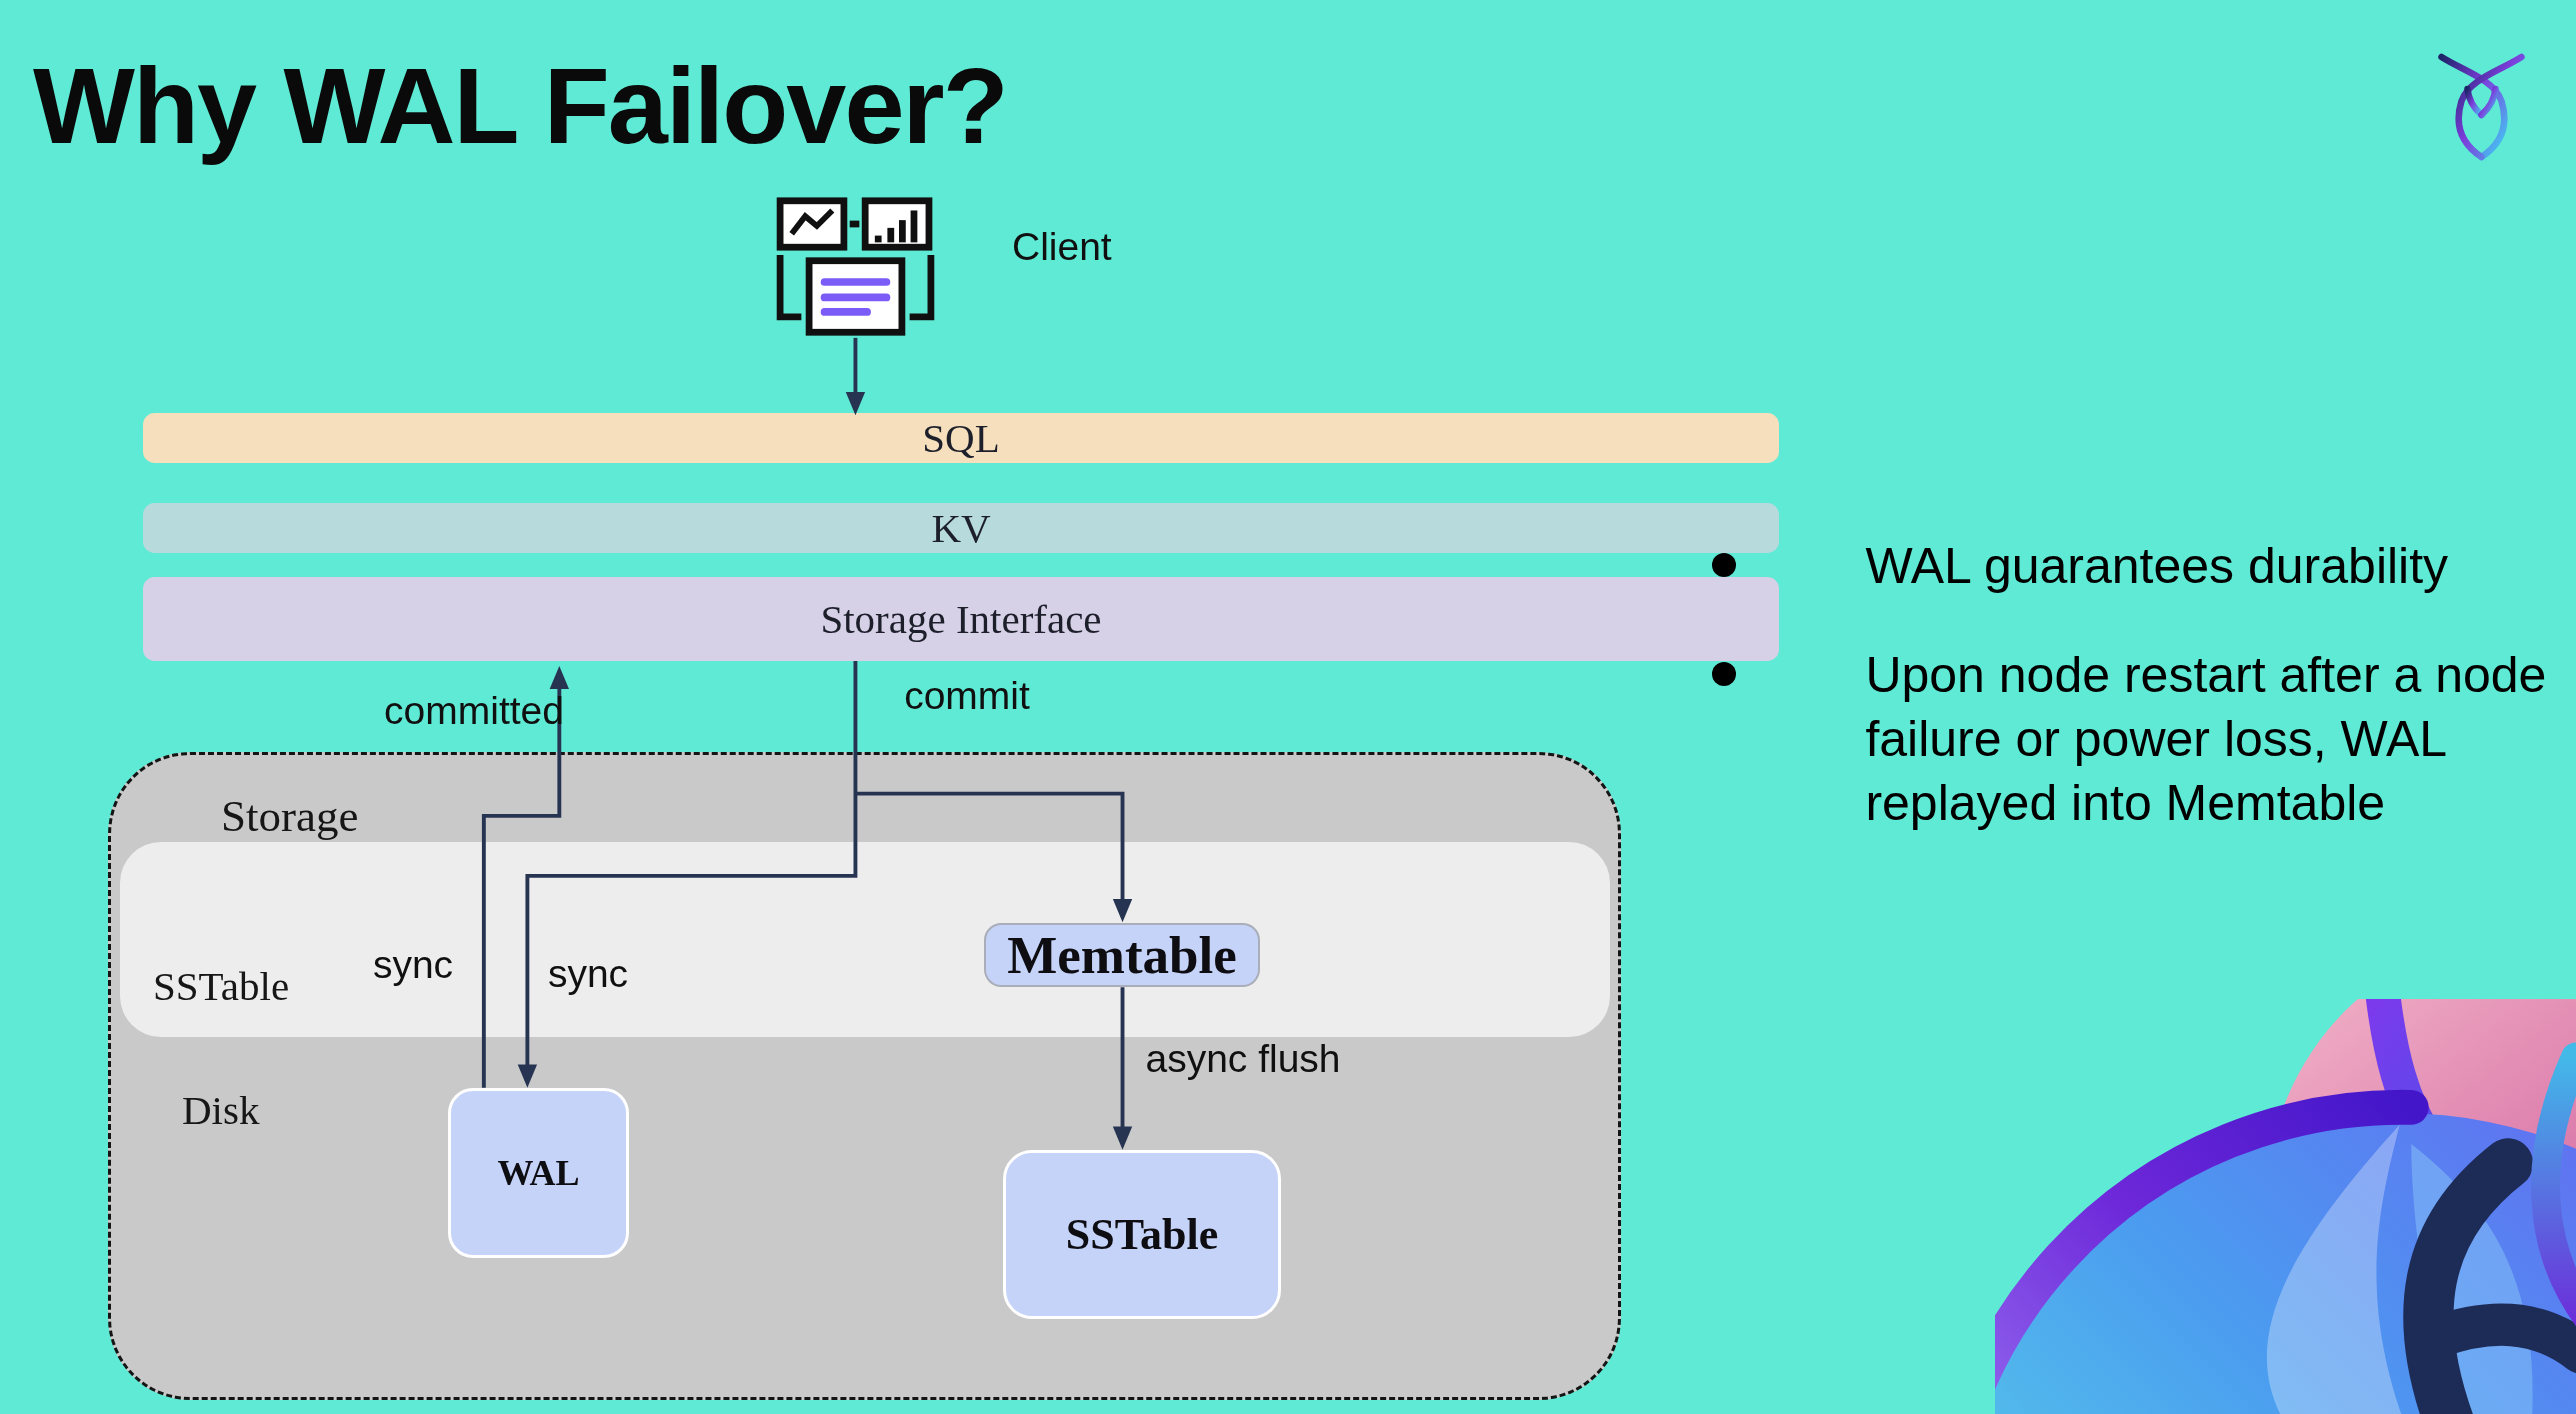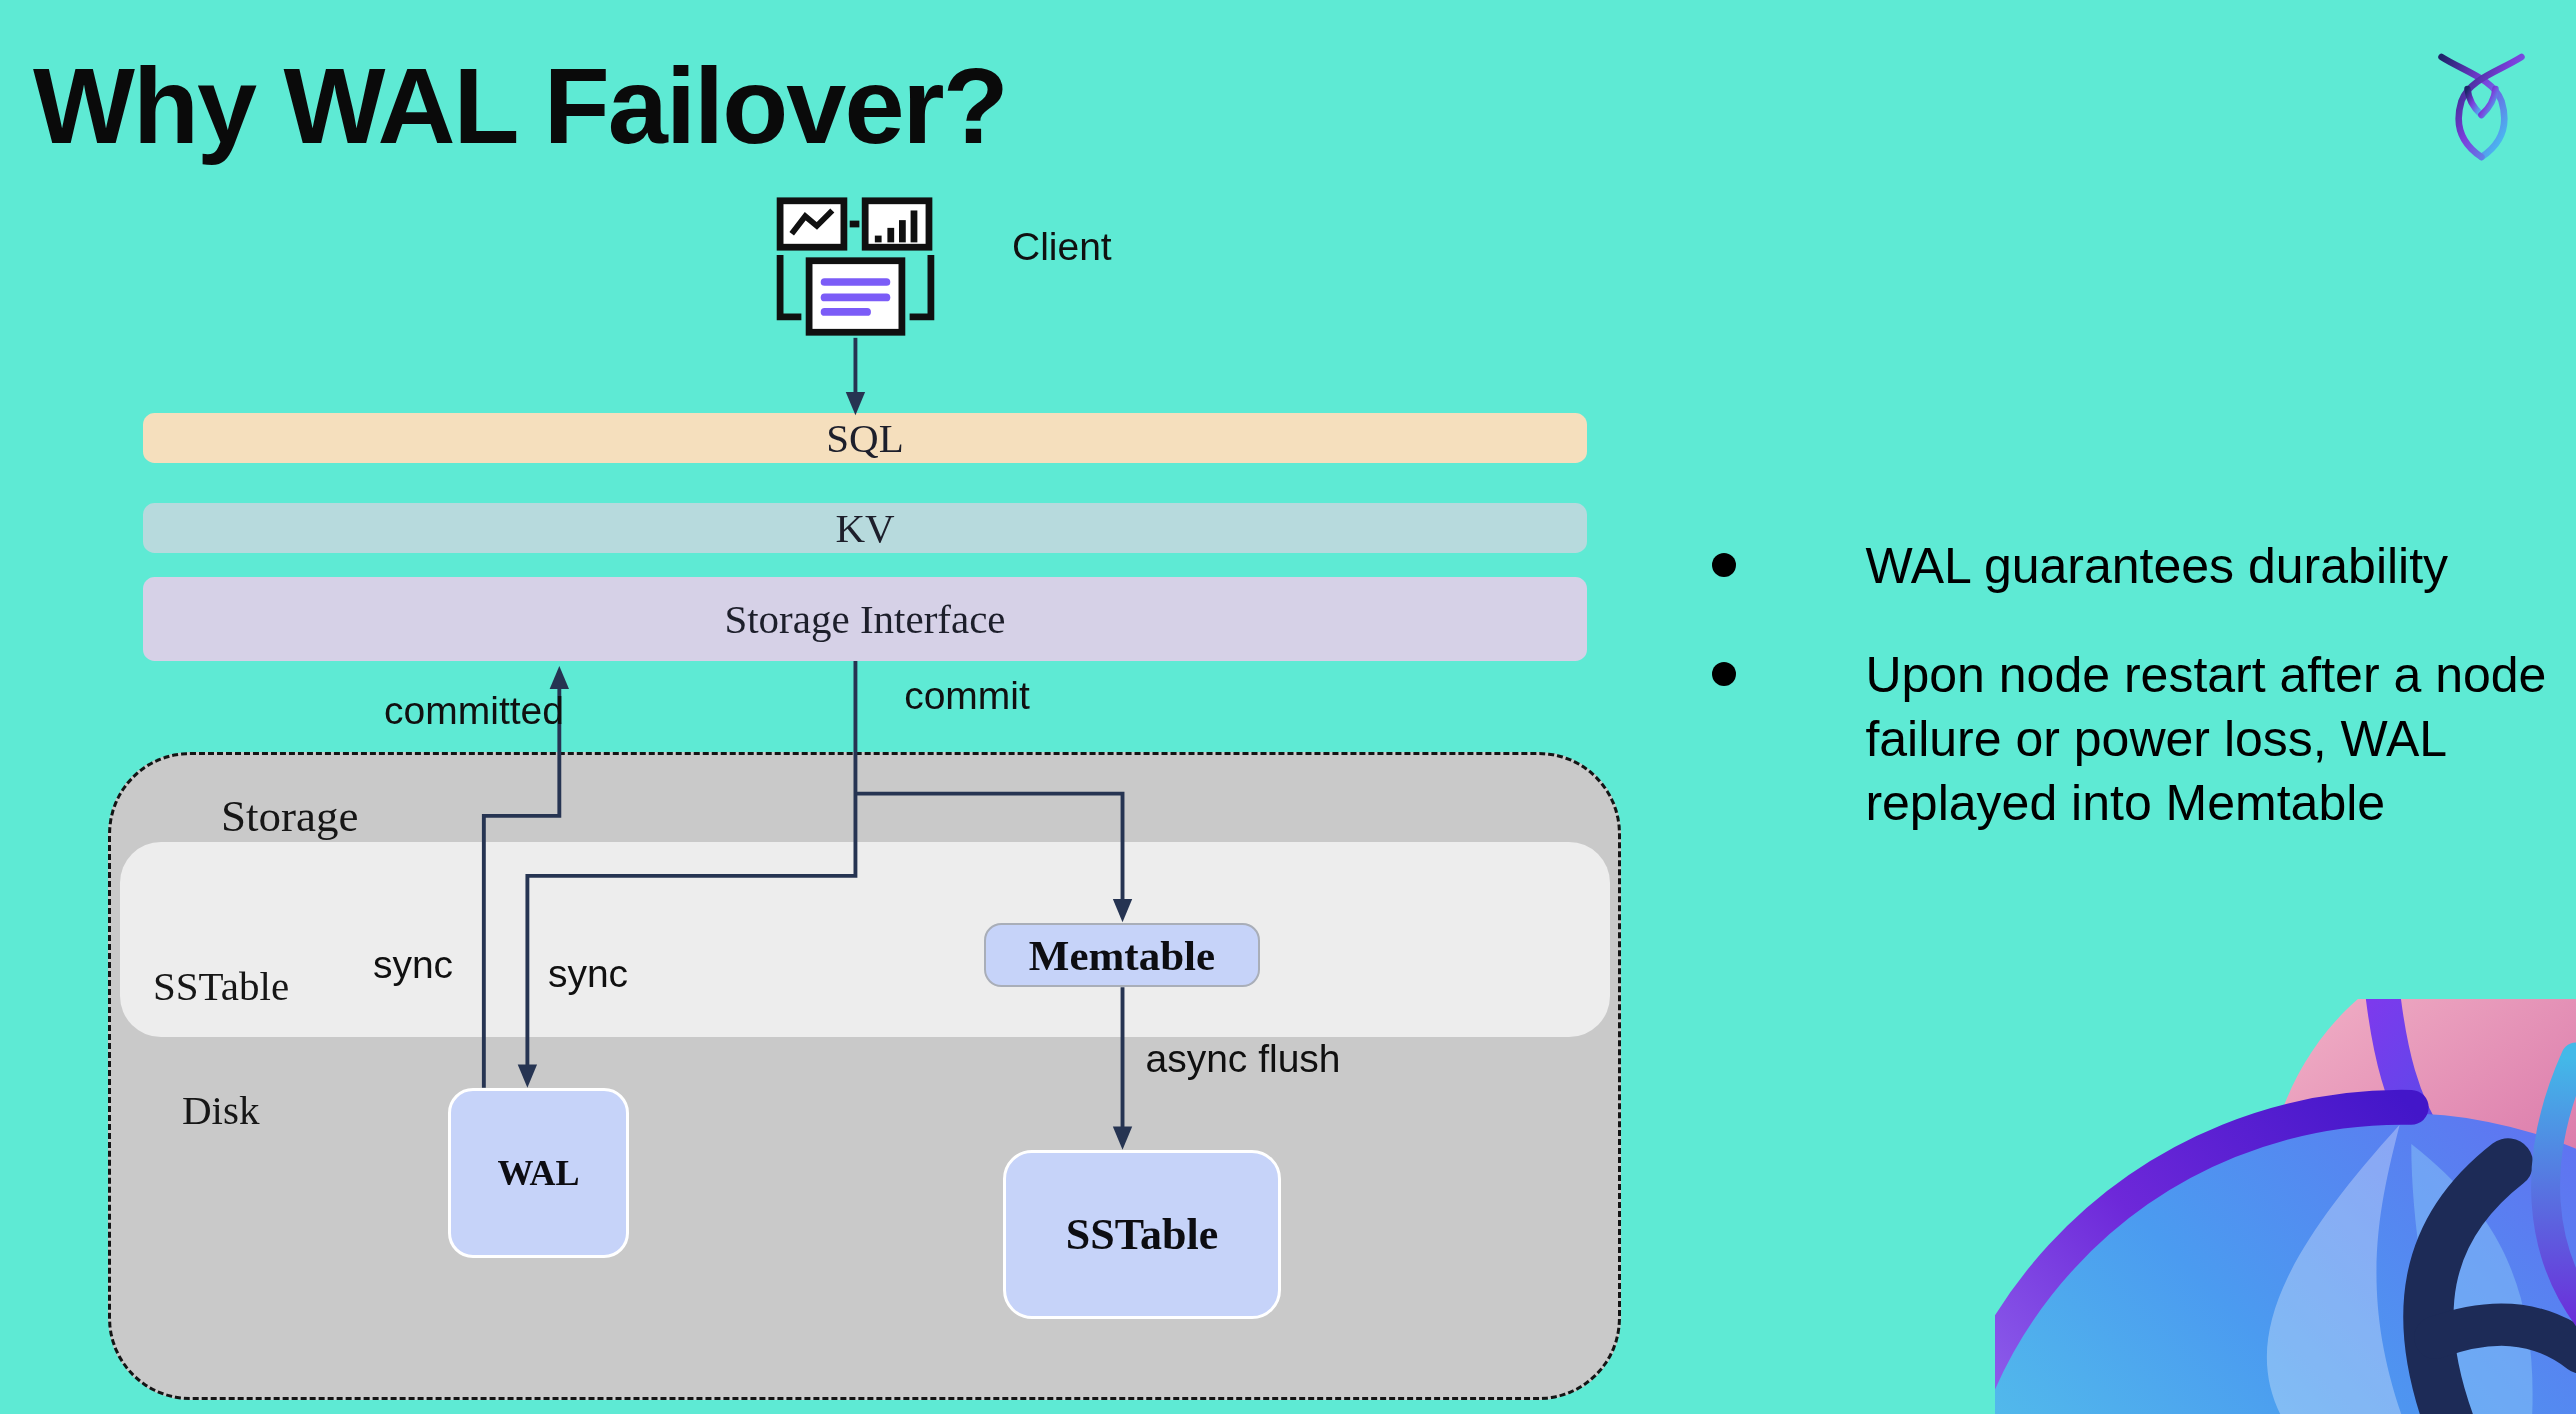--- a/index.html
+++ b/index.html
@@ -3,21 +3,21 @@
 <meta charset="utf-8">
 <style>
   html,body{margin:0;padding:0;background:#ffffff;}
   .slide{position:relative;width:2576px;height:1415px;background:#5eead4;overflow:hidden;
          font-family:"Liberation Sans",sans-serif;}
 
   .title{position:absolute;left:33px;top:43px;font-size:108px;font-weight:700;
          letter-spacing:-1.9px;color:#0a0a0a;}
 
   
-  .bar{position:absolute;left:143px;width:1444px;border-radius:11.6px;
+  .bar{position:absolute;left:143px;width:1636px;border-radius:11.6px;
        display:flex;align-items:center;justify-content:center;
        font-family:"Liberation Serif",serif;font-size:41px;color:#1d1f2b;}
   .bar-sql{top:413px;height:50px;background:#f5dfbd;}
   .bar-kv{top:503px;height:50px;background:#b7dadd;}
   .bar-storage{top:577px;height:84px;background:#d6d1e7;}
 
   
   .pebble{position:absolute;left:108px;top:752px;width:1513px;height:648px;
           background:#c9c9c9;border:3.9px dashed #141414;border-radius:82px;box-sizing:border-box;}
   .memory-band{position:absolute;left:120px;top:842px;width:1490px;height:195px;
@@ -26,21 +26,21 @@
   .lbl-pebble{left:221px;top:790px;font-size:45px;}
   .lbl-memory{left:153px;top:962px;font-size:41px;}
   .lbl-disk{left:182px;top:1086px;font-size:41px;}
 
   
   .node{position:absolute;background:#c6d3f9;display:flex;align-items:center;justify-content:center;
         font-family:"Liberation Serif",serif;font-weight:700;color:#0d0d12;box-sizing:border-box;}
   .node-wal{left:448px;top:1088px;width:181px;height:170px;border:3.9px solid #ffffff;
             border-radius:25px;font-size:36px;}
   .node-memtable{left:984px;top:923px;width:276px;height:64px;border:2.9px solid #a9aeb8;
-            border-radius:17.4px;font-size:43px;}
+            border-radius:17.4px;font-size:53px;}
   .node-sstable{left:1003px;top:1150px;width:278px;height:169px;border:3.9px solid #ffffff;
             border-radius:29px;font-size:44px;}
 
   
   .edge-label{position:absolute;transform:translateX(-50%);font-size:39px;color:#101010;white-space:nowrap;}
   .lbl-committed{left:474px;top:689px;}
   .lbl-commit{left:967px;top:674px;}
   .lbl-sync1{left:413px;top:943px;}
   .lbl-sync2{left:588px;top:952px;}
   .lbl-async{left:1243px;top:1037px;}

